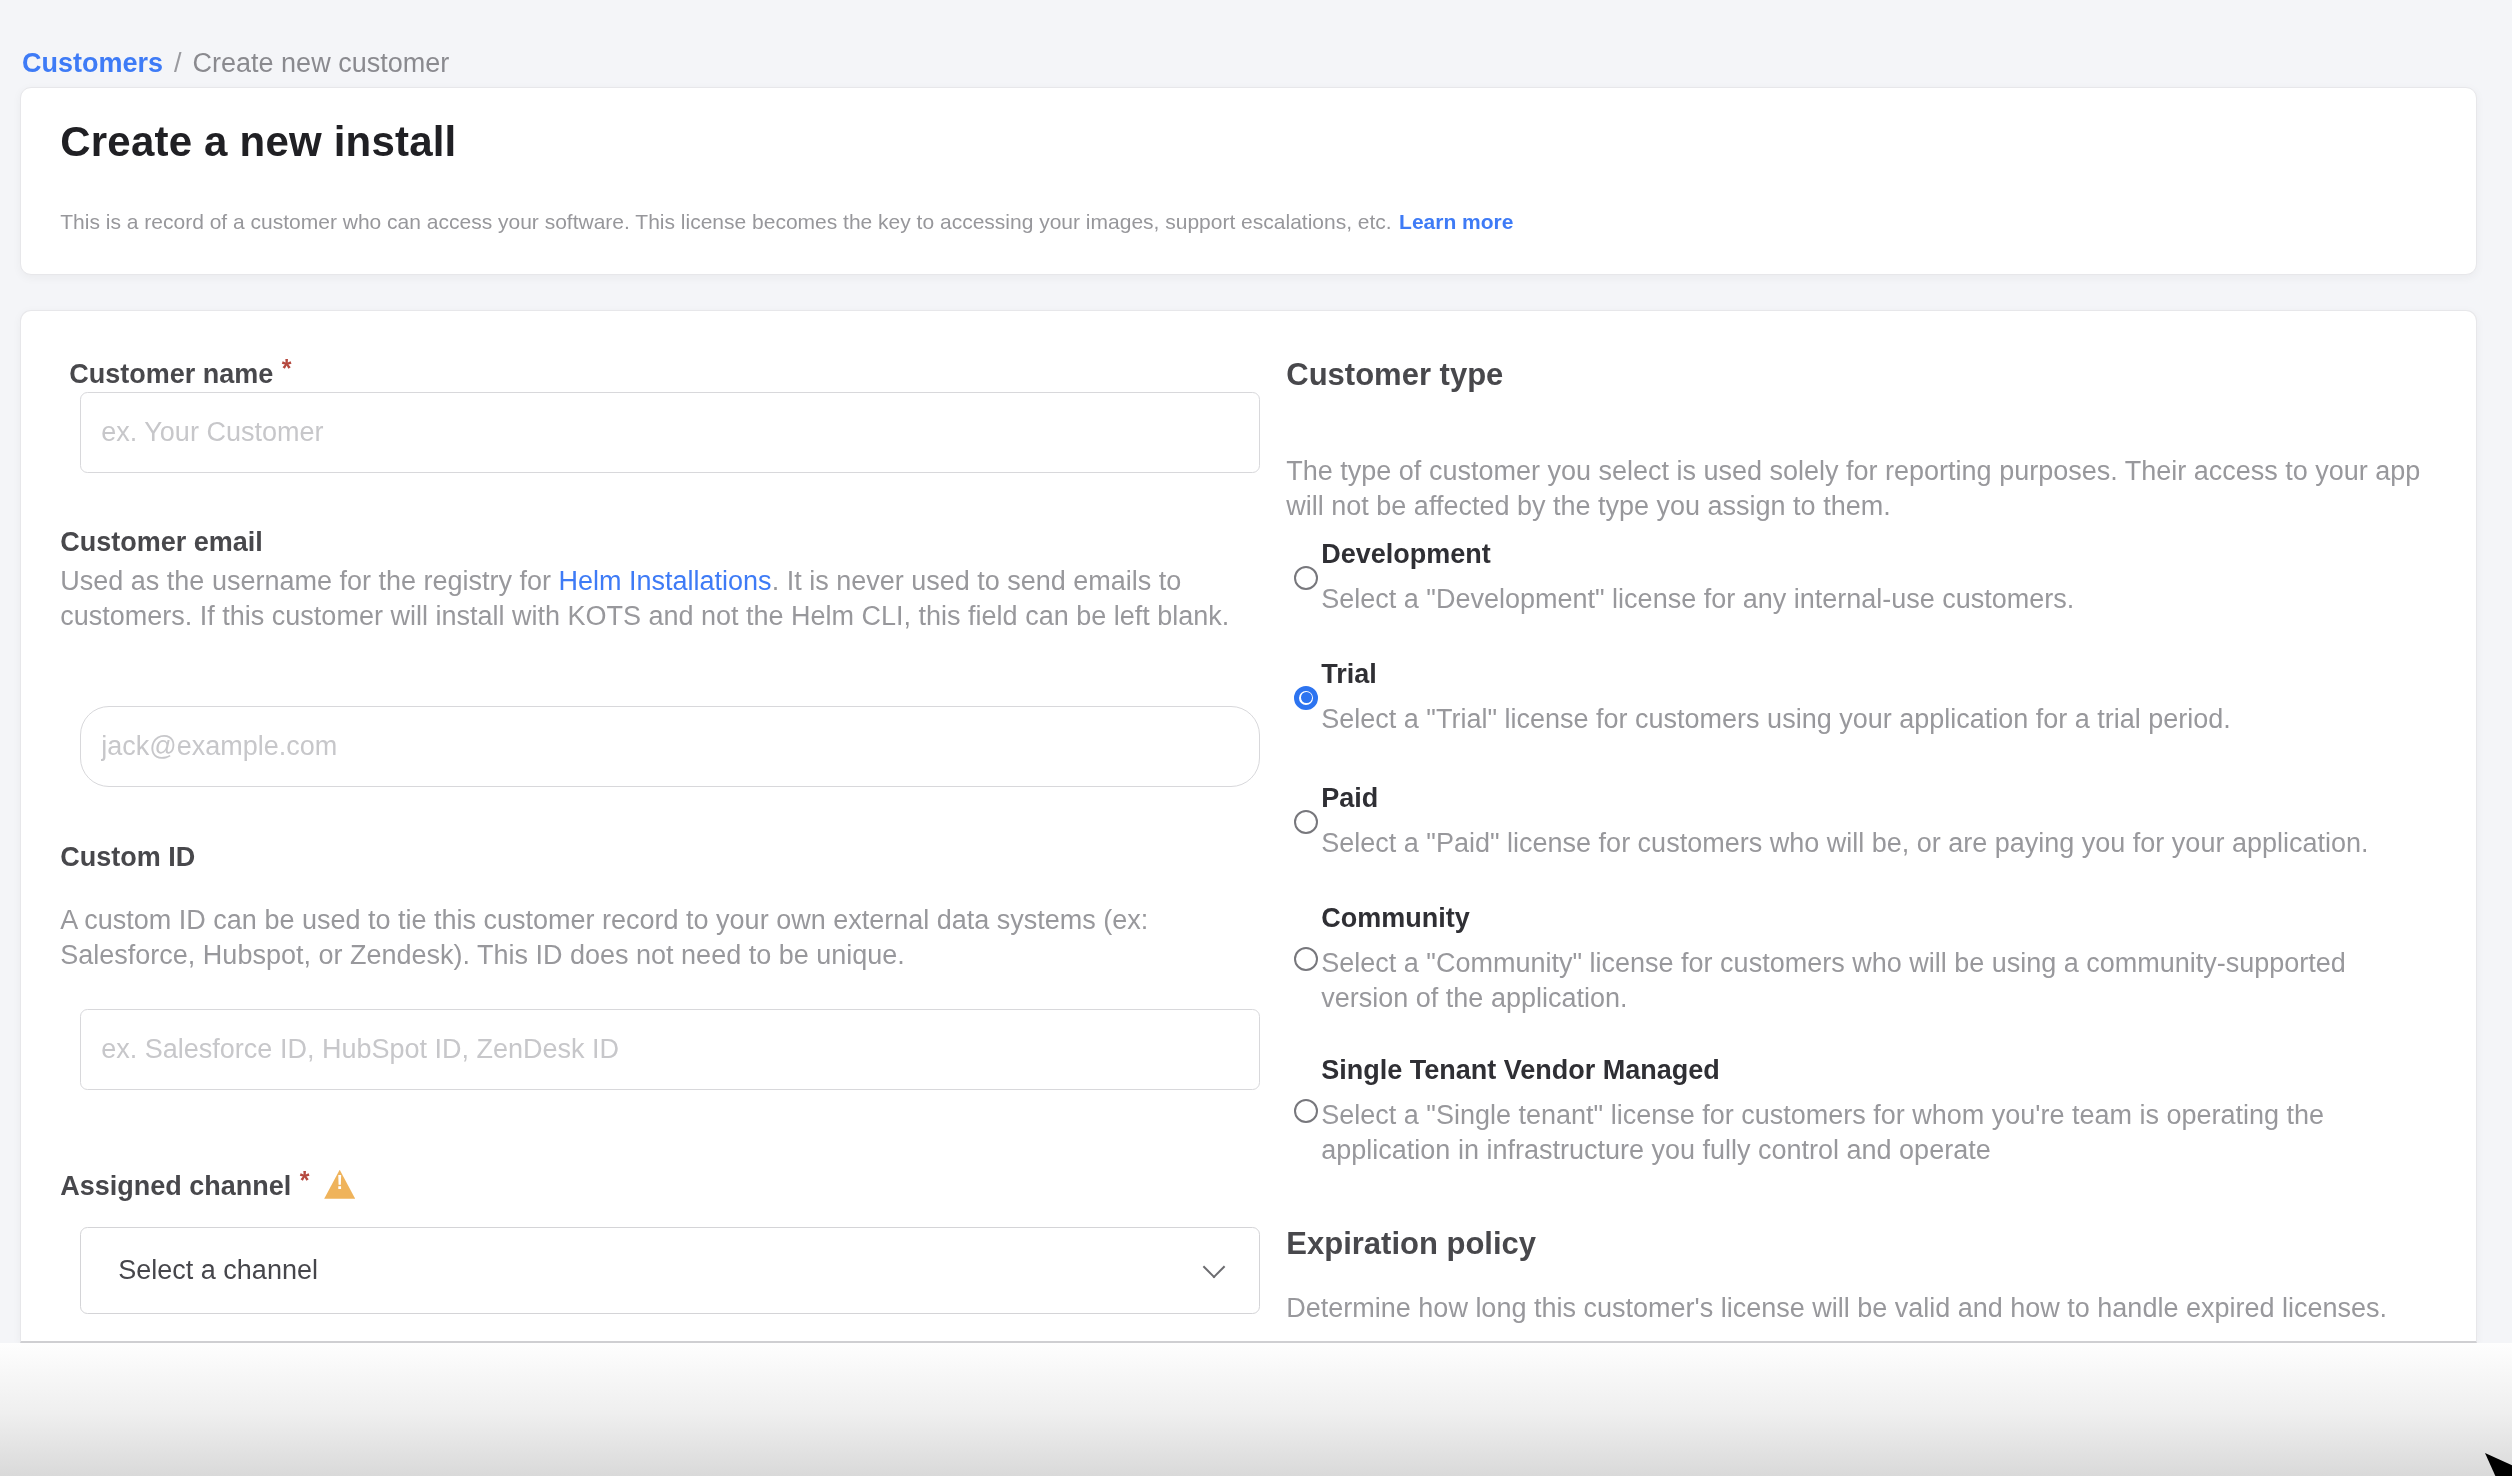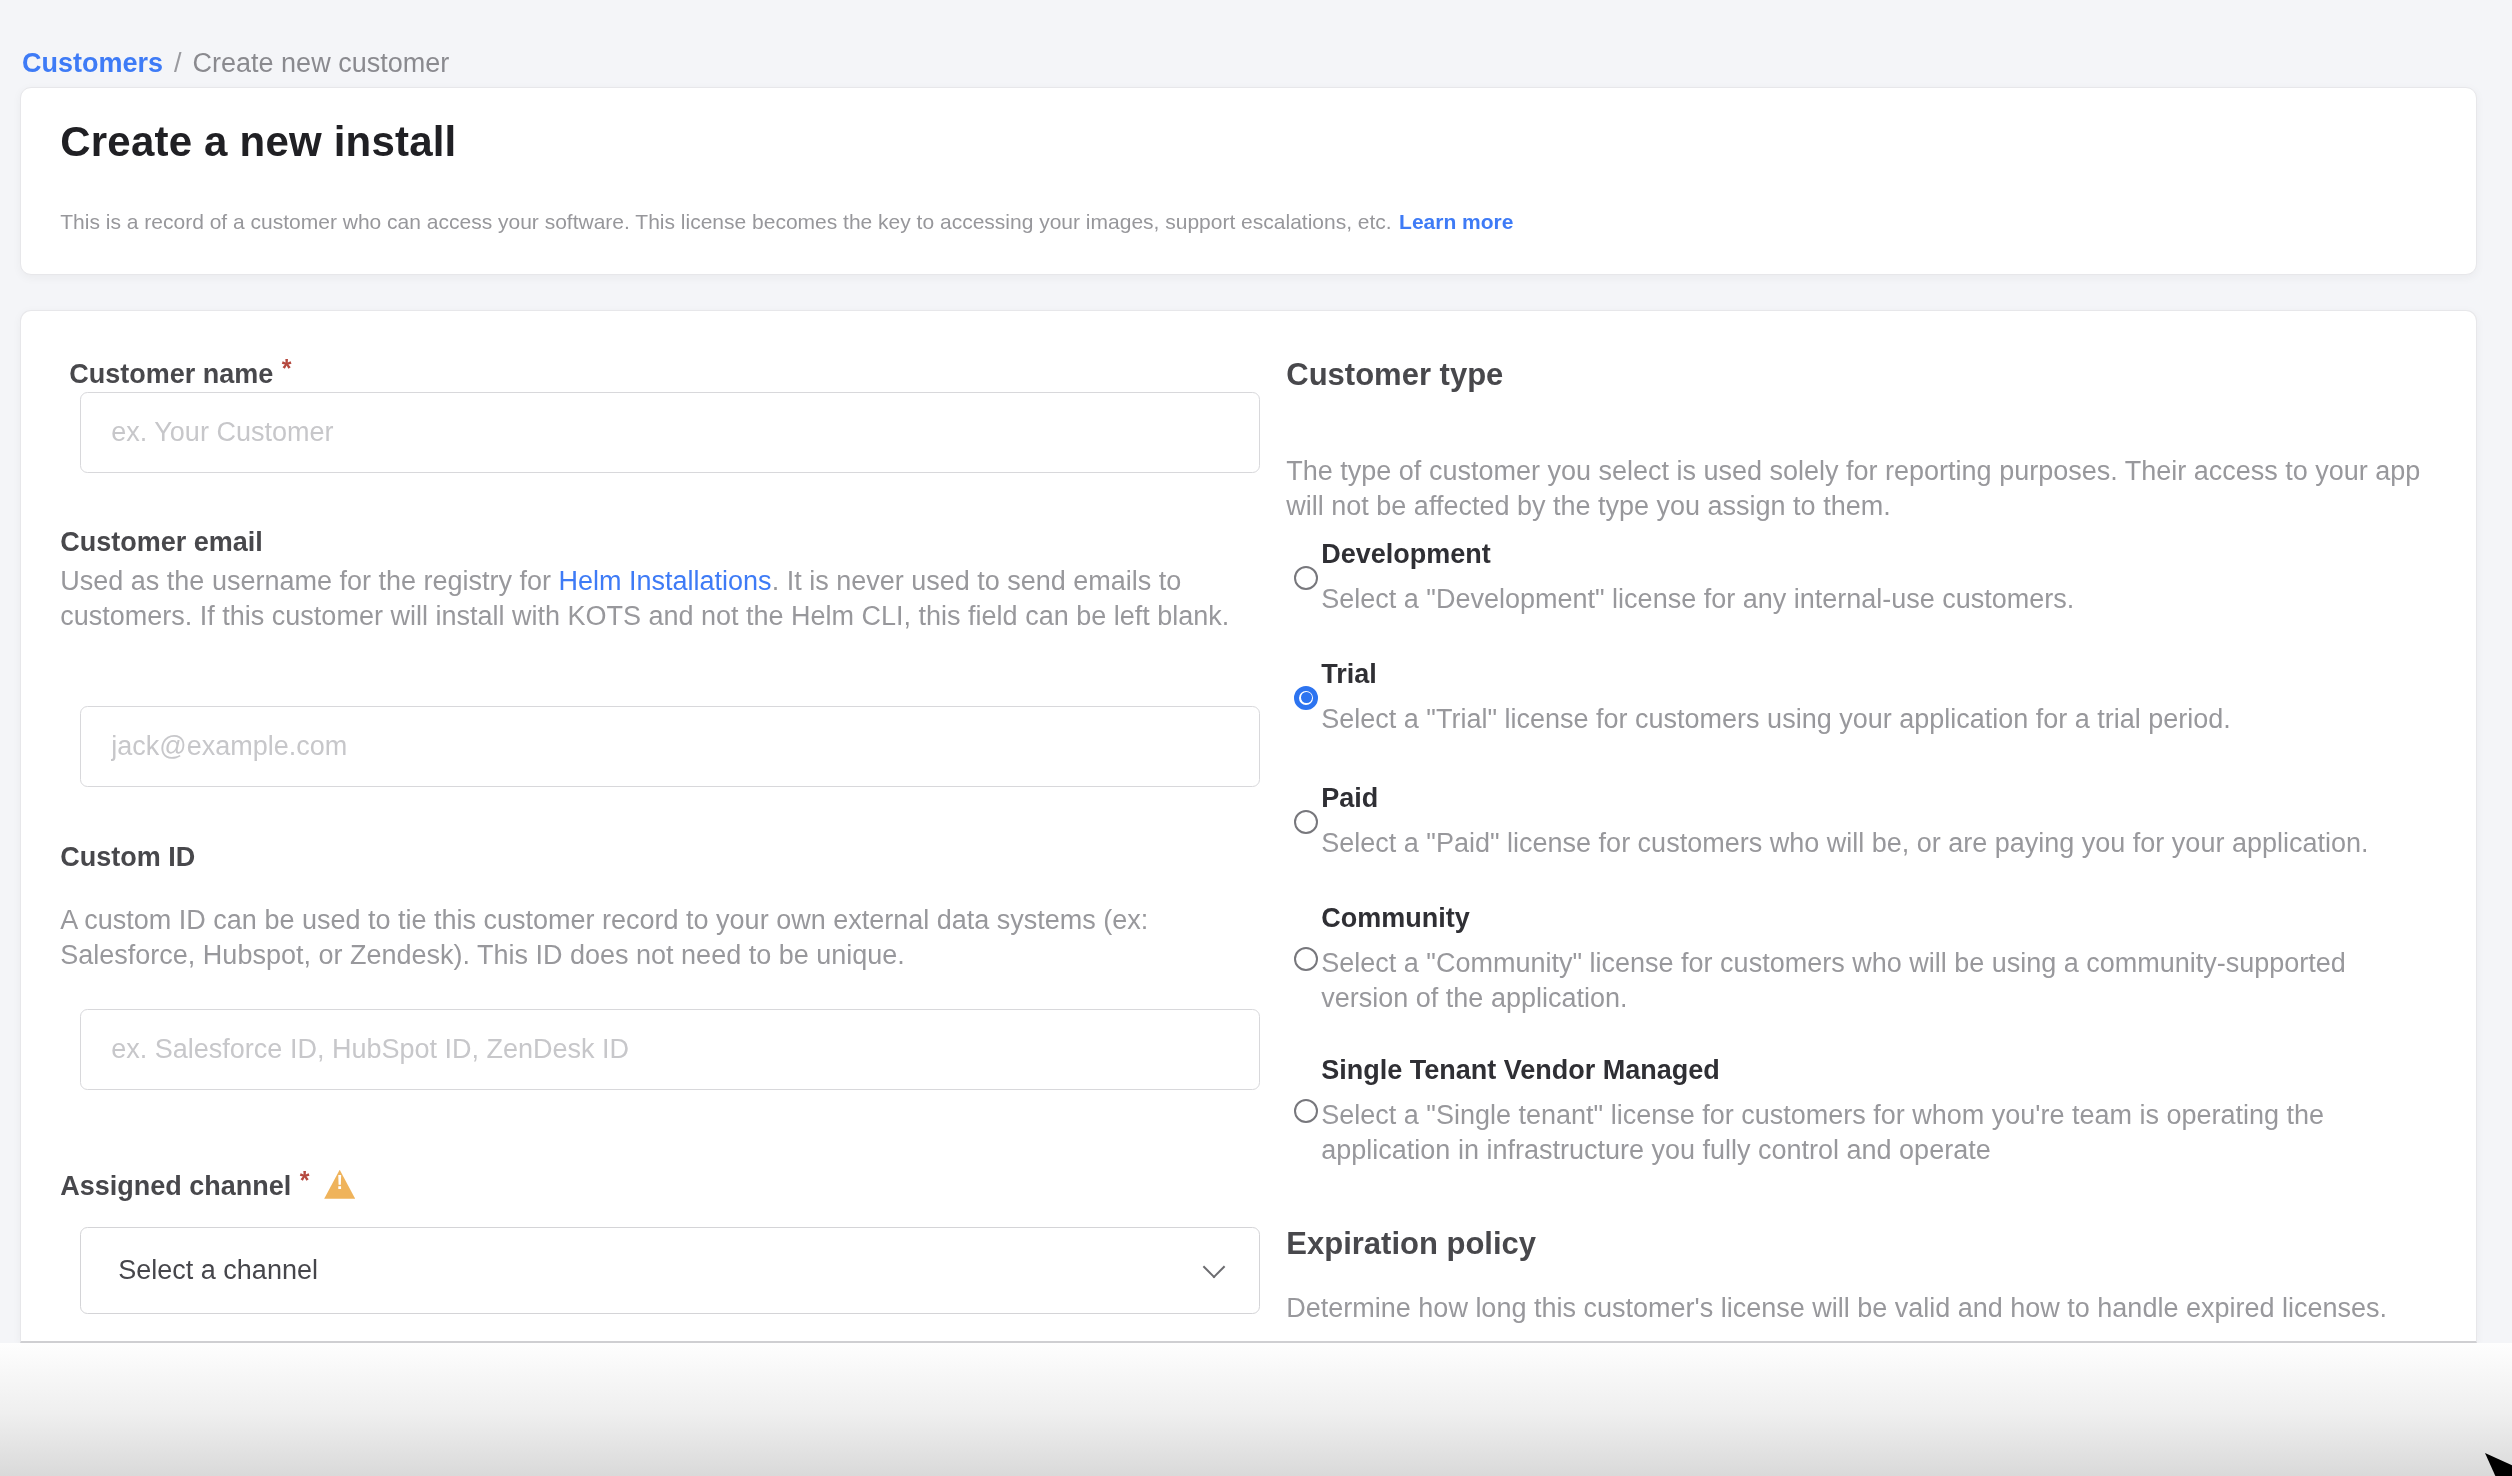--- a/index.html
+++ b/index.html
@@ -26,21 +26,21 @@
   .page-desc{left:59px;top:203px;font-size:21px;color:#97979b;line-height:35px;}
   .page-desc a{color:#3e7bf6;text-decoration:none;font-weight:600;margin-left:7.4px;cursor:pointer;}
   
   .field-label{font-size:27px;font-weight:600;color:#48484c;line-height:31px;}
   .req{color:#b5493f;font-size:25px;position:relative;top:-6.5px;margin-left:8.3px;font-weight:600;}
   .desc-text{font-size:27px;color:#98989c;line-height:35px;}
   .desc-text a{color:#3e7bf6;text-decoration:none;cursor:pointer;}
   .text-input{
     position:absolute;left:59px;width:1180px;height:81px;box-sizing:border-box;
     border:0.9px solid #d8d8db;border-radius:7.4px;background:#fff;
-    padding:0 30px;font-size:27px;color:#3a3a3e;outline:none;
+    padding:0 20px;font-size:27px;color:#3a3a3e;outline:none;
     font-family:"Liberation Sans","DejaVu Sans",sans-serif;
   }
   .text-input::placeholder{color:#c7c7ca;opacity:1;}
   .select-box{
     position:absolute;left:59px;top:1227px;width:1180px;height:87px;box-sizing:border-box;
     border:0.9px solid #d4d4d7;border-radius:7.4px;background:#fff;cursor:pointer;
     display:flex;align-items:center;justify-content:space-between;padding:0 37px;
     font-size:27px;color:#46464b;
   }
   .chevron{
@@ -99,21 +99,21 @@
 
   <div class="abs field-label" style="left:39px;top:48px;margin-left:9px;">
     <span>Customer name</span><span class="req">*</span>
   </div>
   <input class="text-input" style="top: 81px;" type="text" placeholder="ex. Your Customer">
 
   <div class="abs field-label" style="left:39px;top:216px;">Customer email</div>
   <div class="abs desc-text" style="left:39px;top:253px;width:1174px;">
     <span>Used as the username for the registry for </span><a>Helm Installations</a><span>. It is never used to send emails to customers. If this customer will install with KOTS and not the Helm CLI, this field can be left blank.</span>
   </div>
-  <input class="text-input" style="top: 395px;" type="text" placeholder="jack@example.com">
+  <input class="text-input" style="top: 395px; border-radius: 29px;" type="text" placeholder="jack@example.com">
 
   <div class="abs field-label" style="left:39px;top:531px;">Custom ID</div>
   <div class="abs desc-text" style="left:39px;top:592px;width:1174px;">A custom ID can be used to tie this customer record to your own external data systems (ex: Salesforce, Hubspot, or Zendesk). This ID does not need to be unique.</div>
   <input class="text-input" style="top: 698px;" type="text" placeholder="ex. Salesforce ID, HubSpot ID, ZenDesk ID">
 
   <div class="abs field-label" style="left:39px;top:855px;">
     <span>Assigned channel</span><span class="req">*</span><span class="warn-icon"></span>
   </div>
   <div class="select-box" style="top:916px;">
     <span>Select a channel</span>

